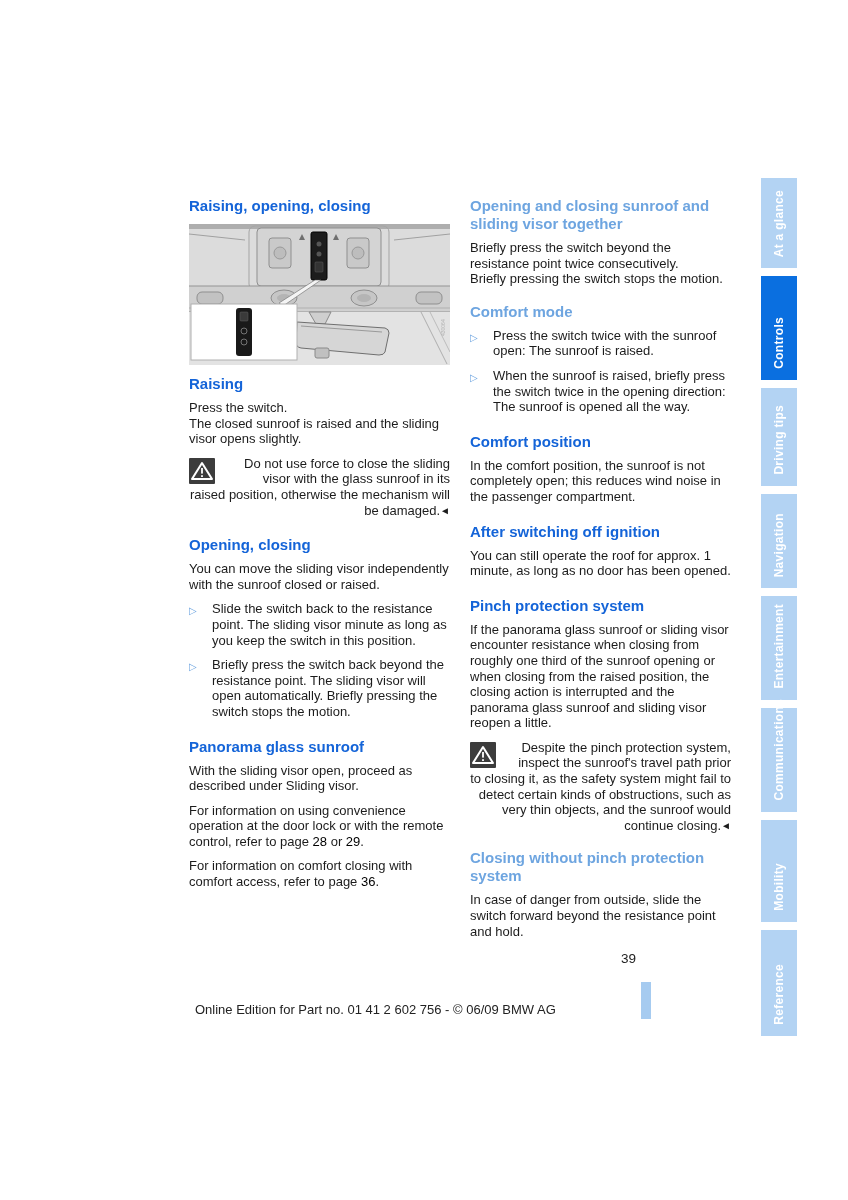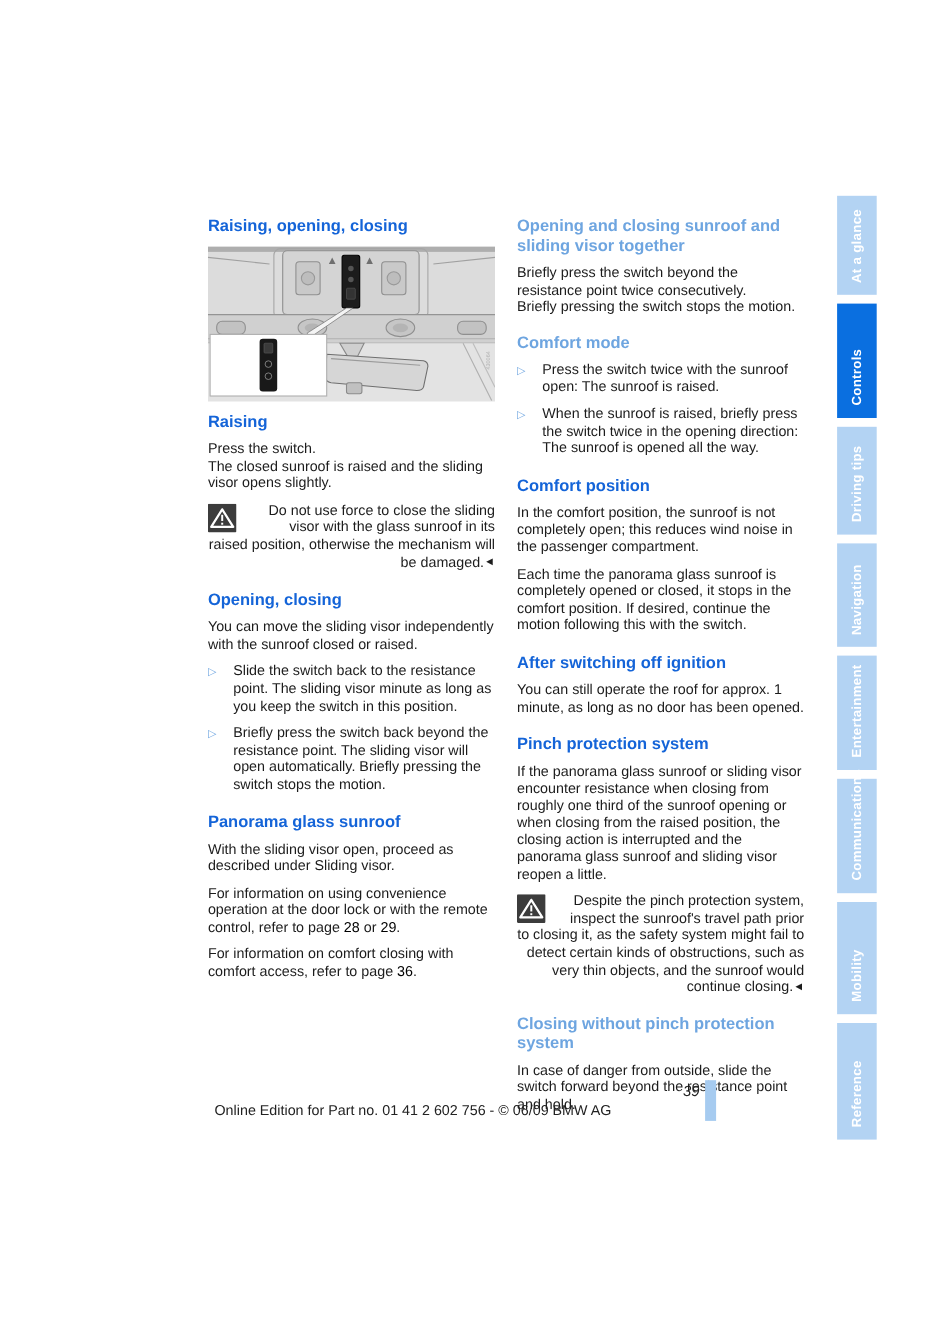--- a/index.html
+++ b/index.html
@@ -39,22 +39,22 @@
   .tab span {
     writing-mode:vertical-rl; transform:rotate(180deg);
     color:#ffffff; font-weight:bold; font-size:12px; white-space:nowrap; letter-spacing:0.3px;
   }
   .tab.active { background:#0a6fe0; }
   .tab:nth-child(1){height:90px} .tab:nth-child(2){height:104px}
   .tab:nth-child(3){height:98px} .tab:nth-child(4){height:94px}
   .tab:nth-child(5){height:104px} .tab:nth-child(6){height:104px}
   .tab:nth-child(7){height:102px} .tab:nth-child(8){height:106px}
 
-  .pagenum { position:absolute; left:150px; top:984px; width:447px; text-align:right;
-             font-size:13.5px; color:#222222;font-style:italic; }
+  .pagenum { position:absolute; left:150px; top:951px; width:447px; text-align:right;
+             font-size:13.5px; color:#222222; }
   .pagebar { position:absolute; left:602px; top:982px; width:10px; height:37px; background:#a6cbf0; }
   .footerline { position:absolute; left:156px; top:1002px; width:540px; text-align:left;
                 font-size:13px; color:#222222; }
 </style>
 </head>
 <body>
 
 <div class="page">
 
   <div class="content">
@@ -170,21 +170,20 @@
       <div class="bullet">
         <span class="tri">▷</span>
         <span class="btext">
           <span class="line">When the sunroof is raised, briefly press the switch twice in the opening direction:</span>
           <span class="line">The sunroof is opened all the way.</span>
         </span>
       </div>
 
       <div class="h-dark">Comfort position</div>
       <div class="p">In the comfort position, the sunroof is not completely open; this reduces wind noise in the passenger compartment.</div>
-      <div class="p">Each time the panorama glass sunroof is completely opened or closed, it stops in the comfort position. If desired, continue the motion following this with the switch.</div>
 
       <div class="h-dark">After switching off ignition</div>
       <div class="p">You can still operate the roof for approx. 1 minute, as long as no door has been opened.</div>
 
       <div class="h-dark">Pinch protection system</div>
       <div class="p">If the panorama glass sunroof or sliding visor encounter resistance when closing from roughly one third of the sunroof opening or when closing from the raised position, the closing action is interrupted and the panorama glass sunroof and sliding visor reopen a little.</div>
       <div class="warn">
         <svg class="wicon" width="26" height="26">
           <rect width="26" height="26" rx="1" fill="#3c3c3c"></rect>
           <polygon points="13,5 23,21 3,21" fill="none" stroke="#ffffff" stroke-width="2" stroke-linejoin="round"></polygon>

